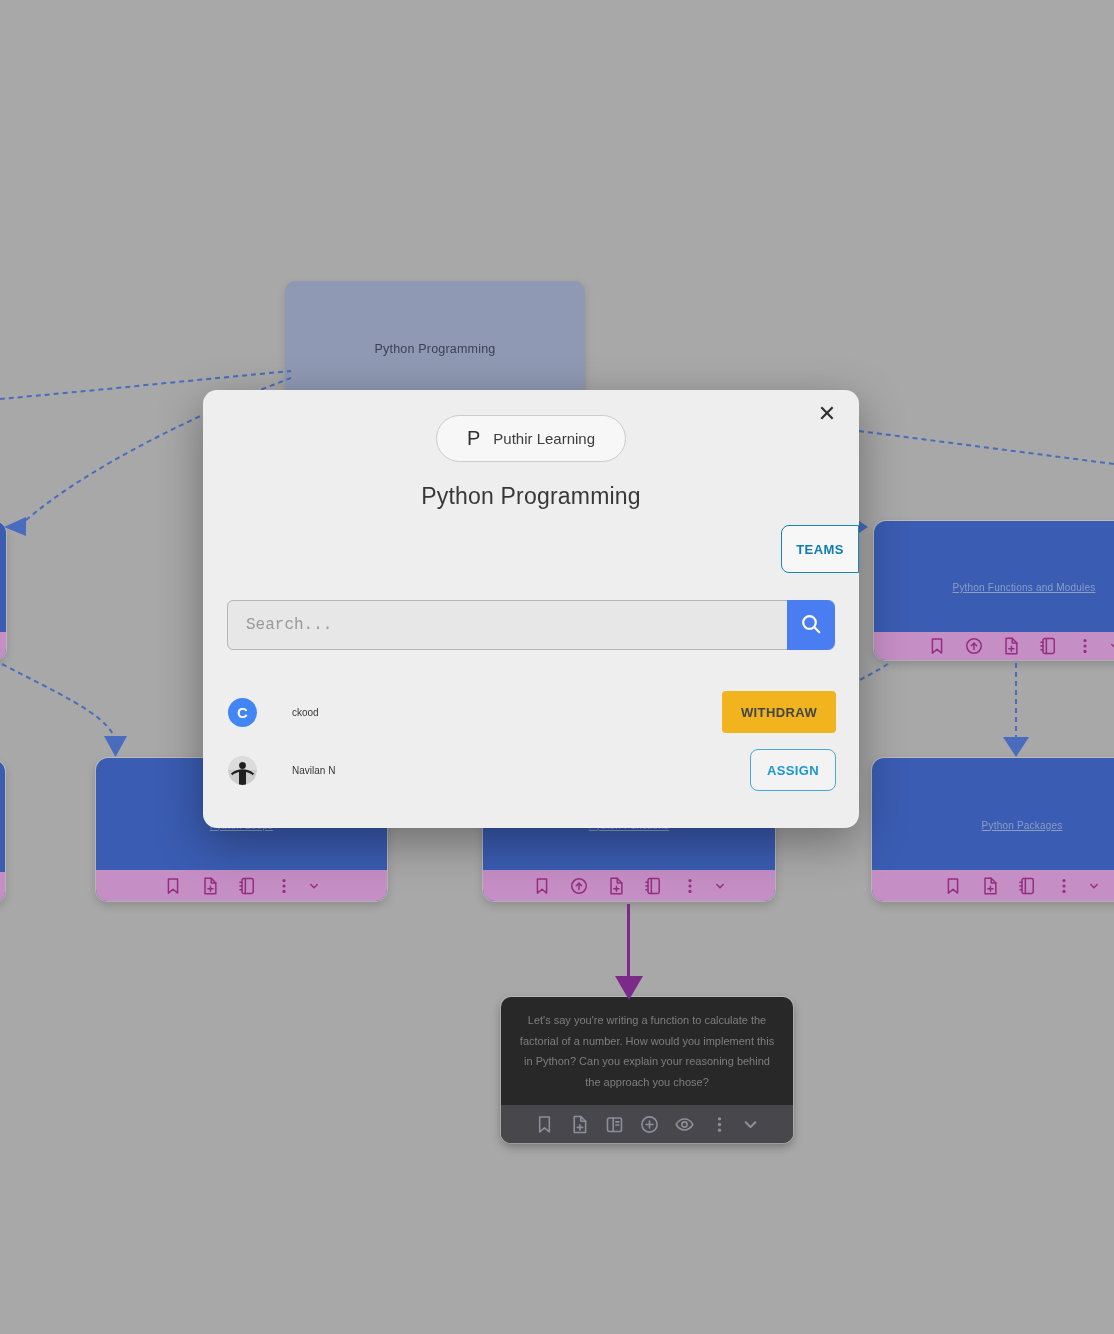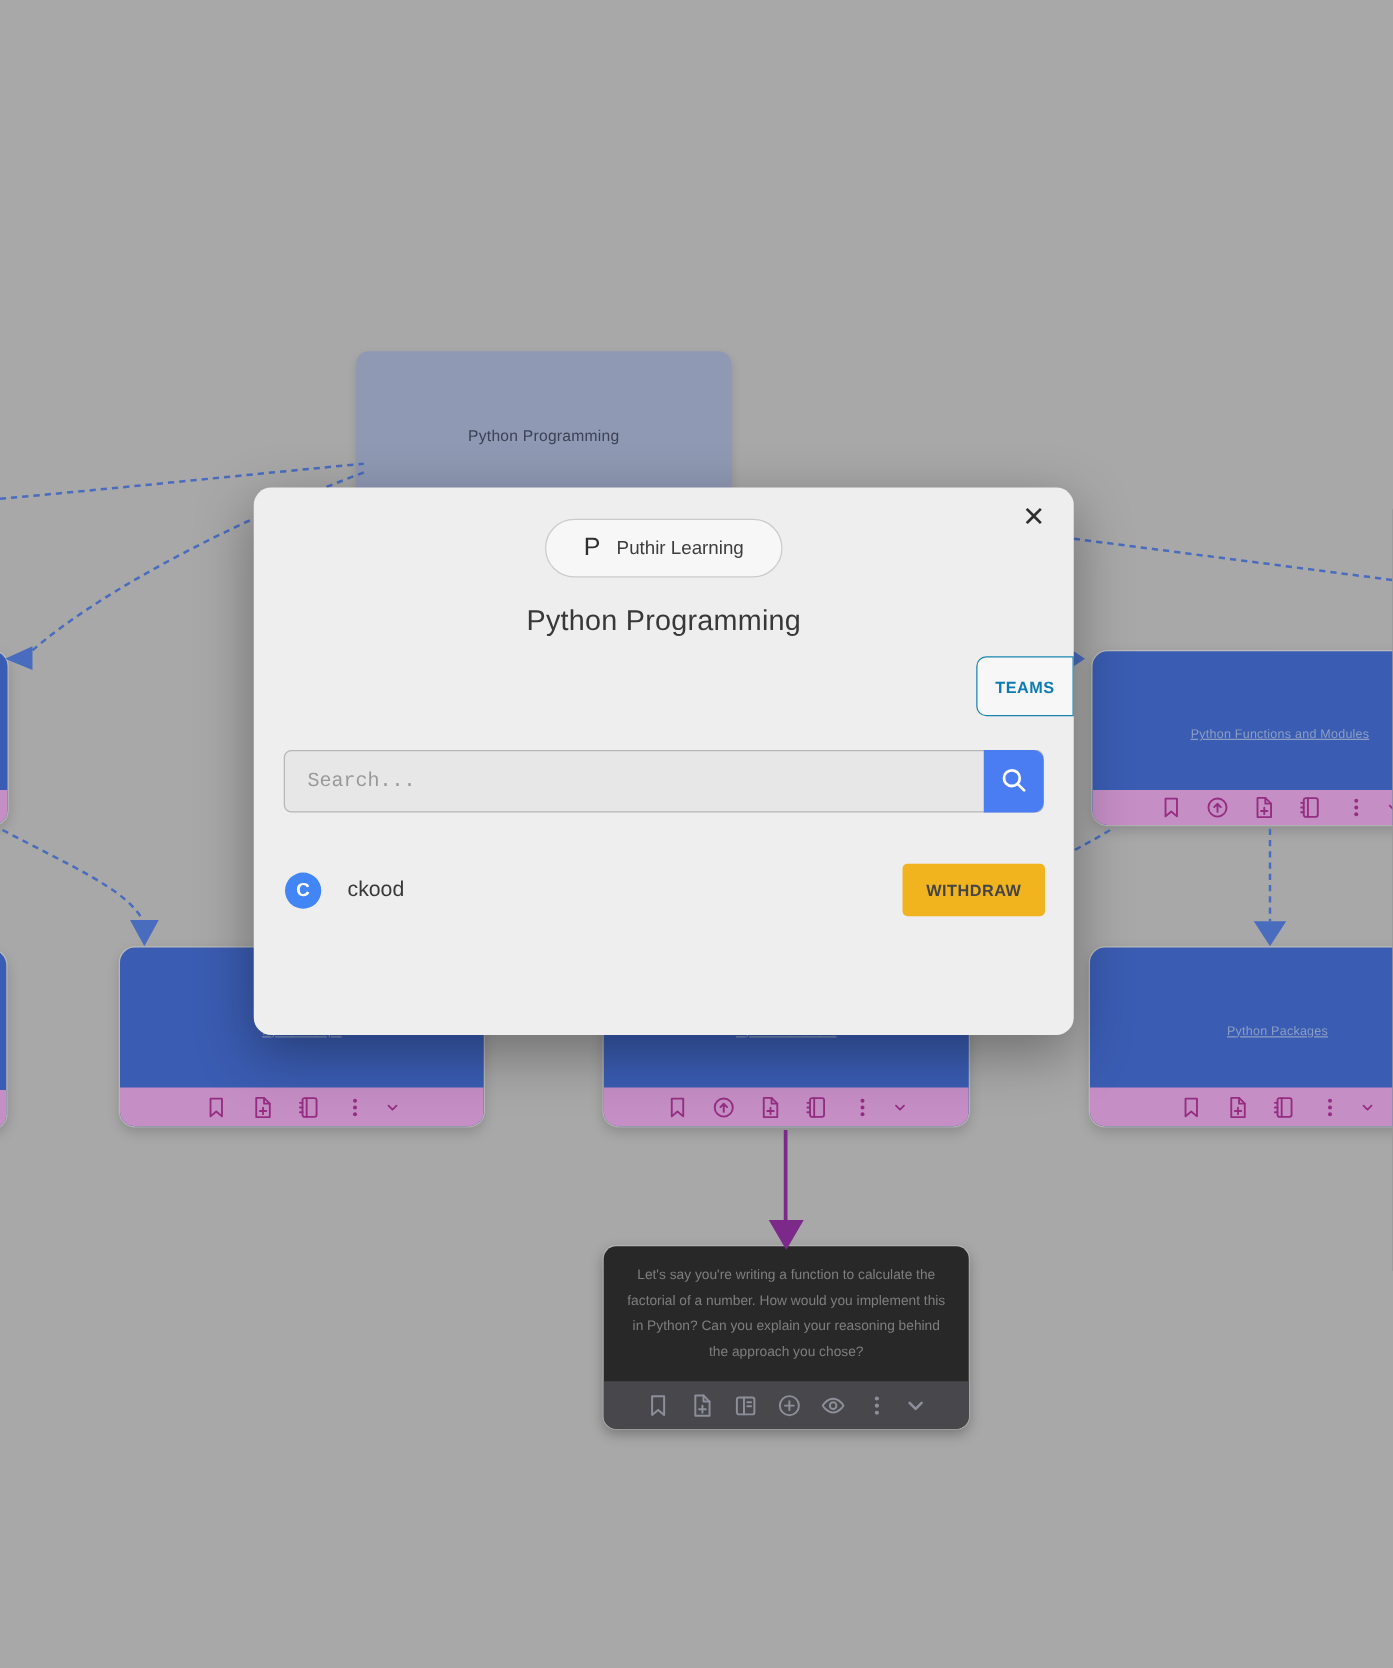--- a/index.html
+++ b/index.html
@@ -37,21 +37,21 @@
   .rootnode .ntitle{font-size:12.5px; color:var(--root-node-text); letter-spacing:.2px;}
 
   #node-functions-modules{left:874px; top:521px; width:300px; height:139px;}
   #node-loops{left:96px;  top:758px; width:291px; height:143px;}
   #node-functions{left:483px; top:758px; width:292px; height:143px;}
   #node-packages{left:872px; top:758px; width:300px; height:143px;}
   #node-offscreen-a{left:-230px; top:521px; width:236px; height:139px;}
   #node-offscreen-b{left:-232px; top:760px; width:237px; height:143px;}
 
   
-  .qcard{position:absolute; left:483px; top:997px; width:292px; height:146px; border-radius:10px;
+  .qcard{position:absolute; left:501px; top:997px; width:292px; height:146px; border-radius:10px;
          background:var(--dark-card-bg); display:flex; flex-direction:column; overflow:hidden;
          box-shadow:0 0 0 1px rgba(255,255,255,.22), 0 4px 10px rgba(0,0,0,.3);}
   .qcard .qtext{flex:1; padding:13px 18px 0; font-size:11px; line-height:20.5px; text-align:center;
          color:var(--dark-card-text);}
   .qcard .qtoolbar{height:38px; flex:0 0 38px; background:var(--dark-card-toolbar-bg); color:var(--dark-card-icon);
          display:flex; align-items:center; justify-content:center; gap:14px;}
   .qcard .tb-icon{width:21px; height:21px;}
 
   
   svg.edges{position:absolute; inset:0; width:1114px; height:1334px; pointer-events:none;}
@@ -86,21 +86,21 @@
   .search-row input::placeholder{color:var(--search-placeholder);}
   .search-btn{position:absolute; right:0; top:0; width:48px; height:50px; border:none;
          background:var(--search-button-bg); border-radius:0 8px 8px 0; cursor:pointer;
          display:flex; align-items:center; justify-content:center; color:#fff;}
   .search-btn svg{width:24px; height:24px;}
   .member-list{margin-top:40px;}
   .member-row{display:flex; align-items:center; height:44px; padding:0 23px 0 25px; margin-bottom:14px;}
   .avatar{width:29px; height:29px; border-radius:50%; flex:0 0 29px; display:flex; align-items:center;
          justify-content:center; overflow:hidden;}
   .avatar.initial{background:var(--avatar-blue); color:#fff; font-size:15px; font-weight:700;}
-  .m-name{margin-left:21px; font-size:17px; font-weight:500; color:var(--member-name); flex:1;}
+  .m-name{margin-left:35px; font-size:10px; font-weight:500; color:var(--member-name); flex:1;}
   .btn-withdraw{width:114px; height:42px; border:none; border-radius:4px; background:var(--withdraw-bg);
          color:var(--withdraw-text); font-size:13px; font-weight:700; letter-spacing:.4px; cursor:pointer;}
   .btn-assign{width:86px; height:42px; border-radius:8px; background:#f3f3f3;
          border:1px solid var(--assign-border); color:var(--assign-text); font-size:13px; font-weight:700;
          letter-spacing:.4px; cursor:pointer;}
 </style>
 </head>
 <body>
 
 <div class="canvas">
@@ -393,16 +393,35 @@
     </div>
 
     <div class="member-list">
       <div class="member-row">
         <span class="avatar initial">
           <span>C</span>
         </span>
         <span class="m-name">ckood</span>
         <button class="btn-withdraw">WITHDRAW</button>
       </div>
+      <div class="member-row">
+        <span class="avatar">
+          <svg viewBox="0 0 29 29" width="29" height="29">
+            <defs>
+                <clipPath id="avclip">
+                  <circle cx="14.5" cy="14.5" r="14.5"></circle>
+                </clipPath>
+              </defs>
+            <circle cx="14.5" cy="14.5" r="14.5" fill="#cdcdcd"></circle>
+            <g clip-path="url(#avclip)">
+              <rect x="0" y="0" width="29" height="14" fill="#dcdcdc"></rect>
+              <circle cx="14.5" cy="9.5" r="3.4" fill="#1f1f1f"></circle>
+              <path d="M3 17.5c3.5-2.8 7.5-4.2 11.5-4.2s8 1.4 11.5 4.2l-1.2 1.8c-2.1-1.6-4.3-2.7-6.8-3.2V29h-7V16.1c-2.5.5-4.7 1.6-6.8 3.2z" fill="#1f1f1f"></path>
+            </g>
+          </svg>
+        </span>
+        <span class="m-name">Navilan N</span>
+        <button class="btn-assign">ASSIGN</button>
+      </div>
     </div>
   </div>
 
 </div>
 
 </body></html>

